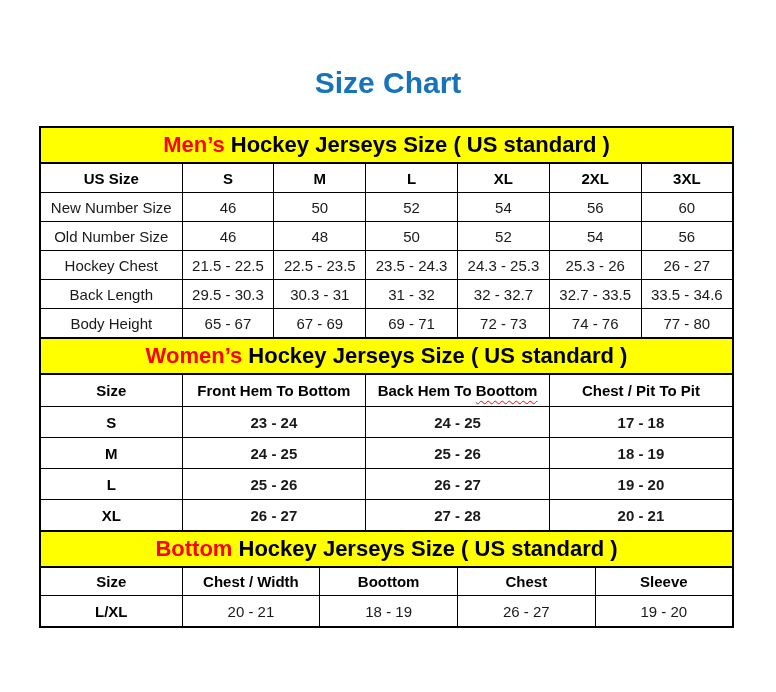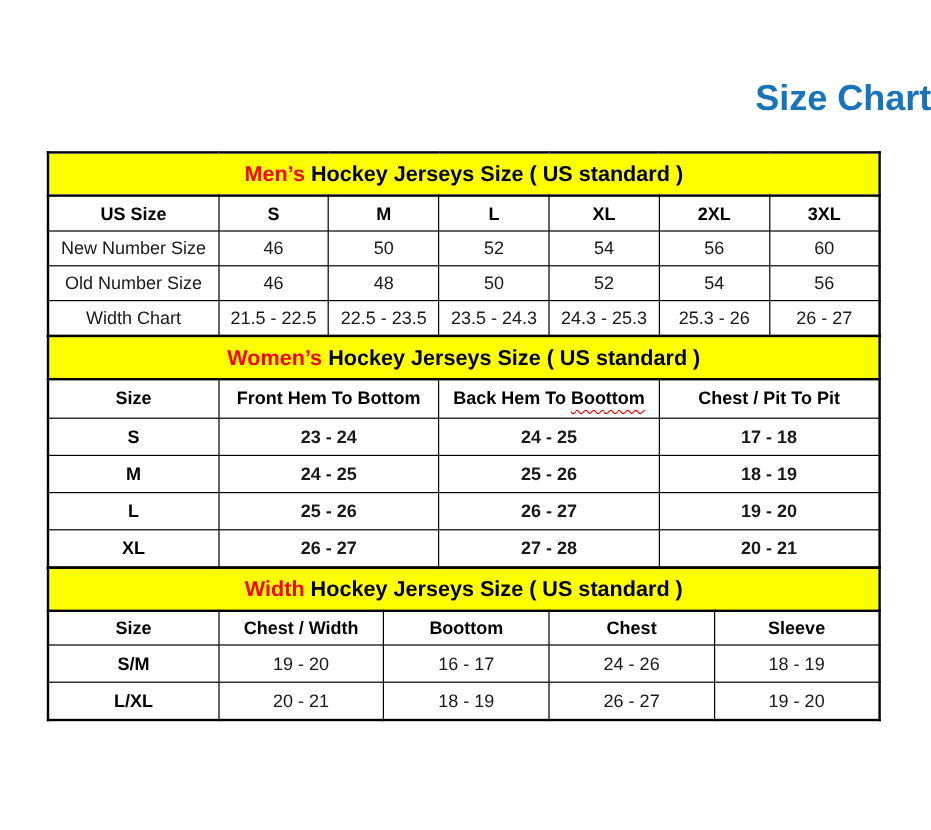--- a/index.html
+++ b/index.html
@@ -17,21 +17,21 @@
     width: 776px;
     height: 692px;
     background: #ffffff;
   }
   .title {
     position: absolute;
     top: 66px;
     left: 0;
     width: 776px;
     margin: 0;
-    text-align: right;
+    text-align: center;
     font-size: 30px;
     font-weight: bold;
     letter-spacing: 0px;
     color: var(--title-blue, #1673BC);
   }
   .tables {
     position: absolute;
     left: 39px;
     top: 126px;
     width: 695px;
@@ -51,21 +51,21 @@
     text-align: center;
     vertical-align: middle;
     font-size: 15px;
     padding: 0 2px;
     overflow: hidden;
     white-space: nowrap;
   }
   tr.band-row td {
     background: var(--band-yellow, #FFFF00);
     height: 34px;
-    font-size: 18px;
+    font-size: 22px;
     font-weight: bold;
     color: #000000;
     border: 2px solid var(--border-black, #000000);
   }
   tr.band-row .accent {
     color: var(--accent-red, #FF0000);
   }
   tr.header-row th {
     font-weight: bold;
     color: #000000;
@@ -127,27 +127,45 @@
           <tr>
             <td class="cell">Old Number Size</td>
             <td class="cell">46</td>
             <td class="cell">48</td>
             <td class="cell">50</td>
             <td class="cell">52</td>
             <td class="cell">54</td>
             <td class="cell">56</td>
           </tr>
           <tr>
-            <td class="cell">Width Chart</td>
+            <td class="cell">Hockey Chest</td>
             <td class="cell">21.5 - 22.5</td>
             <td class="cell">22.5 - 23.5</td>
             <td class="cell">23.5 - 24.3</td>
             <td class="cell">24.3 - 25.3</td>
             <td class="cell">25.3 - 26</td>
             <td class="cell">26 - 27</td>
+          </tr>
+          <tr>
+            <td class="cell">Back Length</td>
+            <td class="cell">29.5 - 30.3</td>
+            <td class="cell">30.3 - 31</td>
+            <td class="cell">31 - 32</td>
+            <td class="cell">32 - 32.7</td>
+            <td class="cell">32.7 - 33.5</td>
+            <td class="cell">33.5 - 34.6</td>
+          </tr>
+          <tr>
+            <td class="cell">Body Height</td>
+            <td class="cell">65 - 67</td>
+            <td class="cell">67 - 69</td>
+            <td class="cell">69 - 71</td>
+            <td class="cell">72 - 73</td>
+            <td class="cell">74 - 76</td>
+            <td class="cell">77 - 80</td>
           </tr>
         </tbody>
       </table>
       <table class="size-table tbl-womens">
         <colgroup>
           <col style="width: 20.5%;">
           <col style="width: 26.5%;">
           <col style="width: 26.5%;">
           <col style="width: 26.5%;">
         </colgroup>
@@ -190,37 +208,30 @@
       <table class="size-table tbl-youth">
         <colgroup>
           <col style="width: 20.5%;">
           <col style="width: 19.875%;">
           <col style="width: 19.875%;">
           <col style="width: 19.875%;">
           <col style="width: 19.875%;">
         </colgroup>
         <tbody>
           <tr class="band-row">
-            <td colspan="5"><span class="accent">Width</span> <span>Hockey Jerseys Size ( US standard )</span></td>
+            <td colspan="5"><span class="accent">Bottom</span> <span>Hockey Jerseys Size ( US standard )</span></td>
           </tr>
           <tr class="header-row">
             <th>Size</th>
             <th>Chest / Width</th>
             <th>Boottom</th>
             <th>Chest</th>
             <th>Sleeve</th>
           </tr>
           <tr>
-            <td class="cell bold">S/M</td>
-            <td class="cell">19 - 20</td>
-            <td class="cell">16 - 17</td>
-            <td class="cell">24 - 26</td>
-            <td class="cell">18 - 19</td>
-          </tr>
-          <tr>
             <td class="cell bold">L/XL</td>
             <td class="cell">20 - 21</td>
             <td class="cell">18 - 19</td>
             <td class="cell">26 - 27</td>
             <td class="cell">19 - 20</td>
           </tr>
         </tbody>
       </table>
     </div>
 </div>

